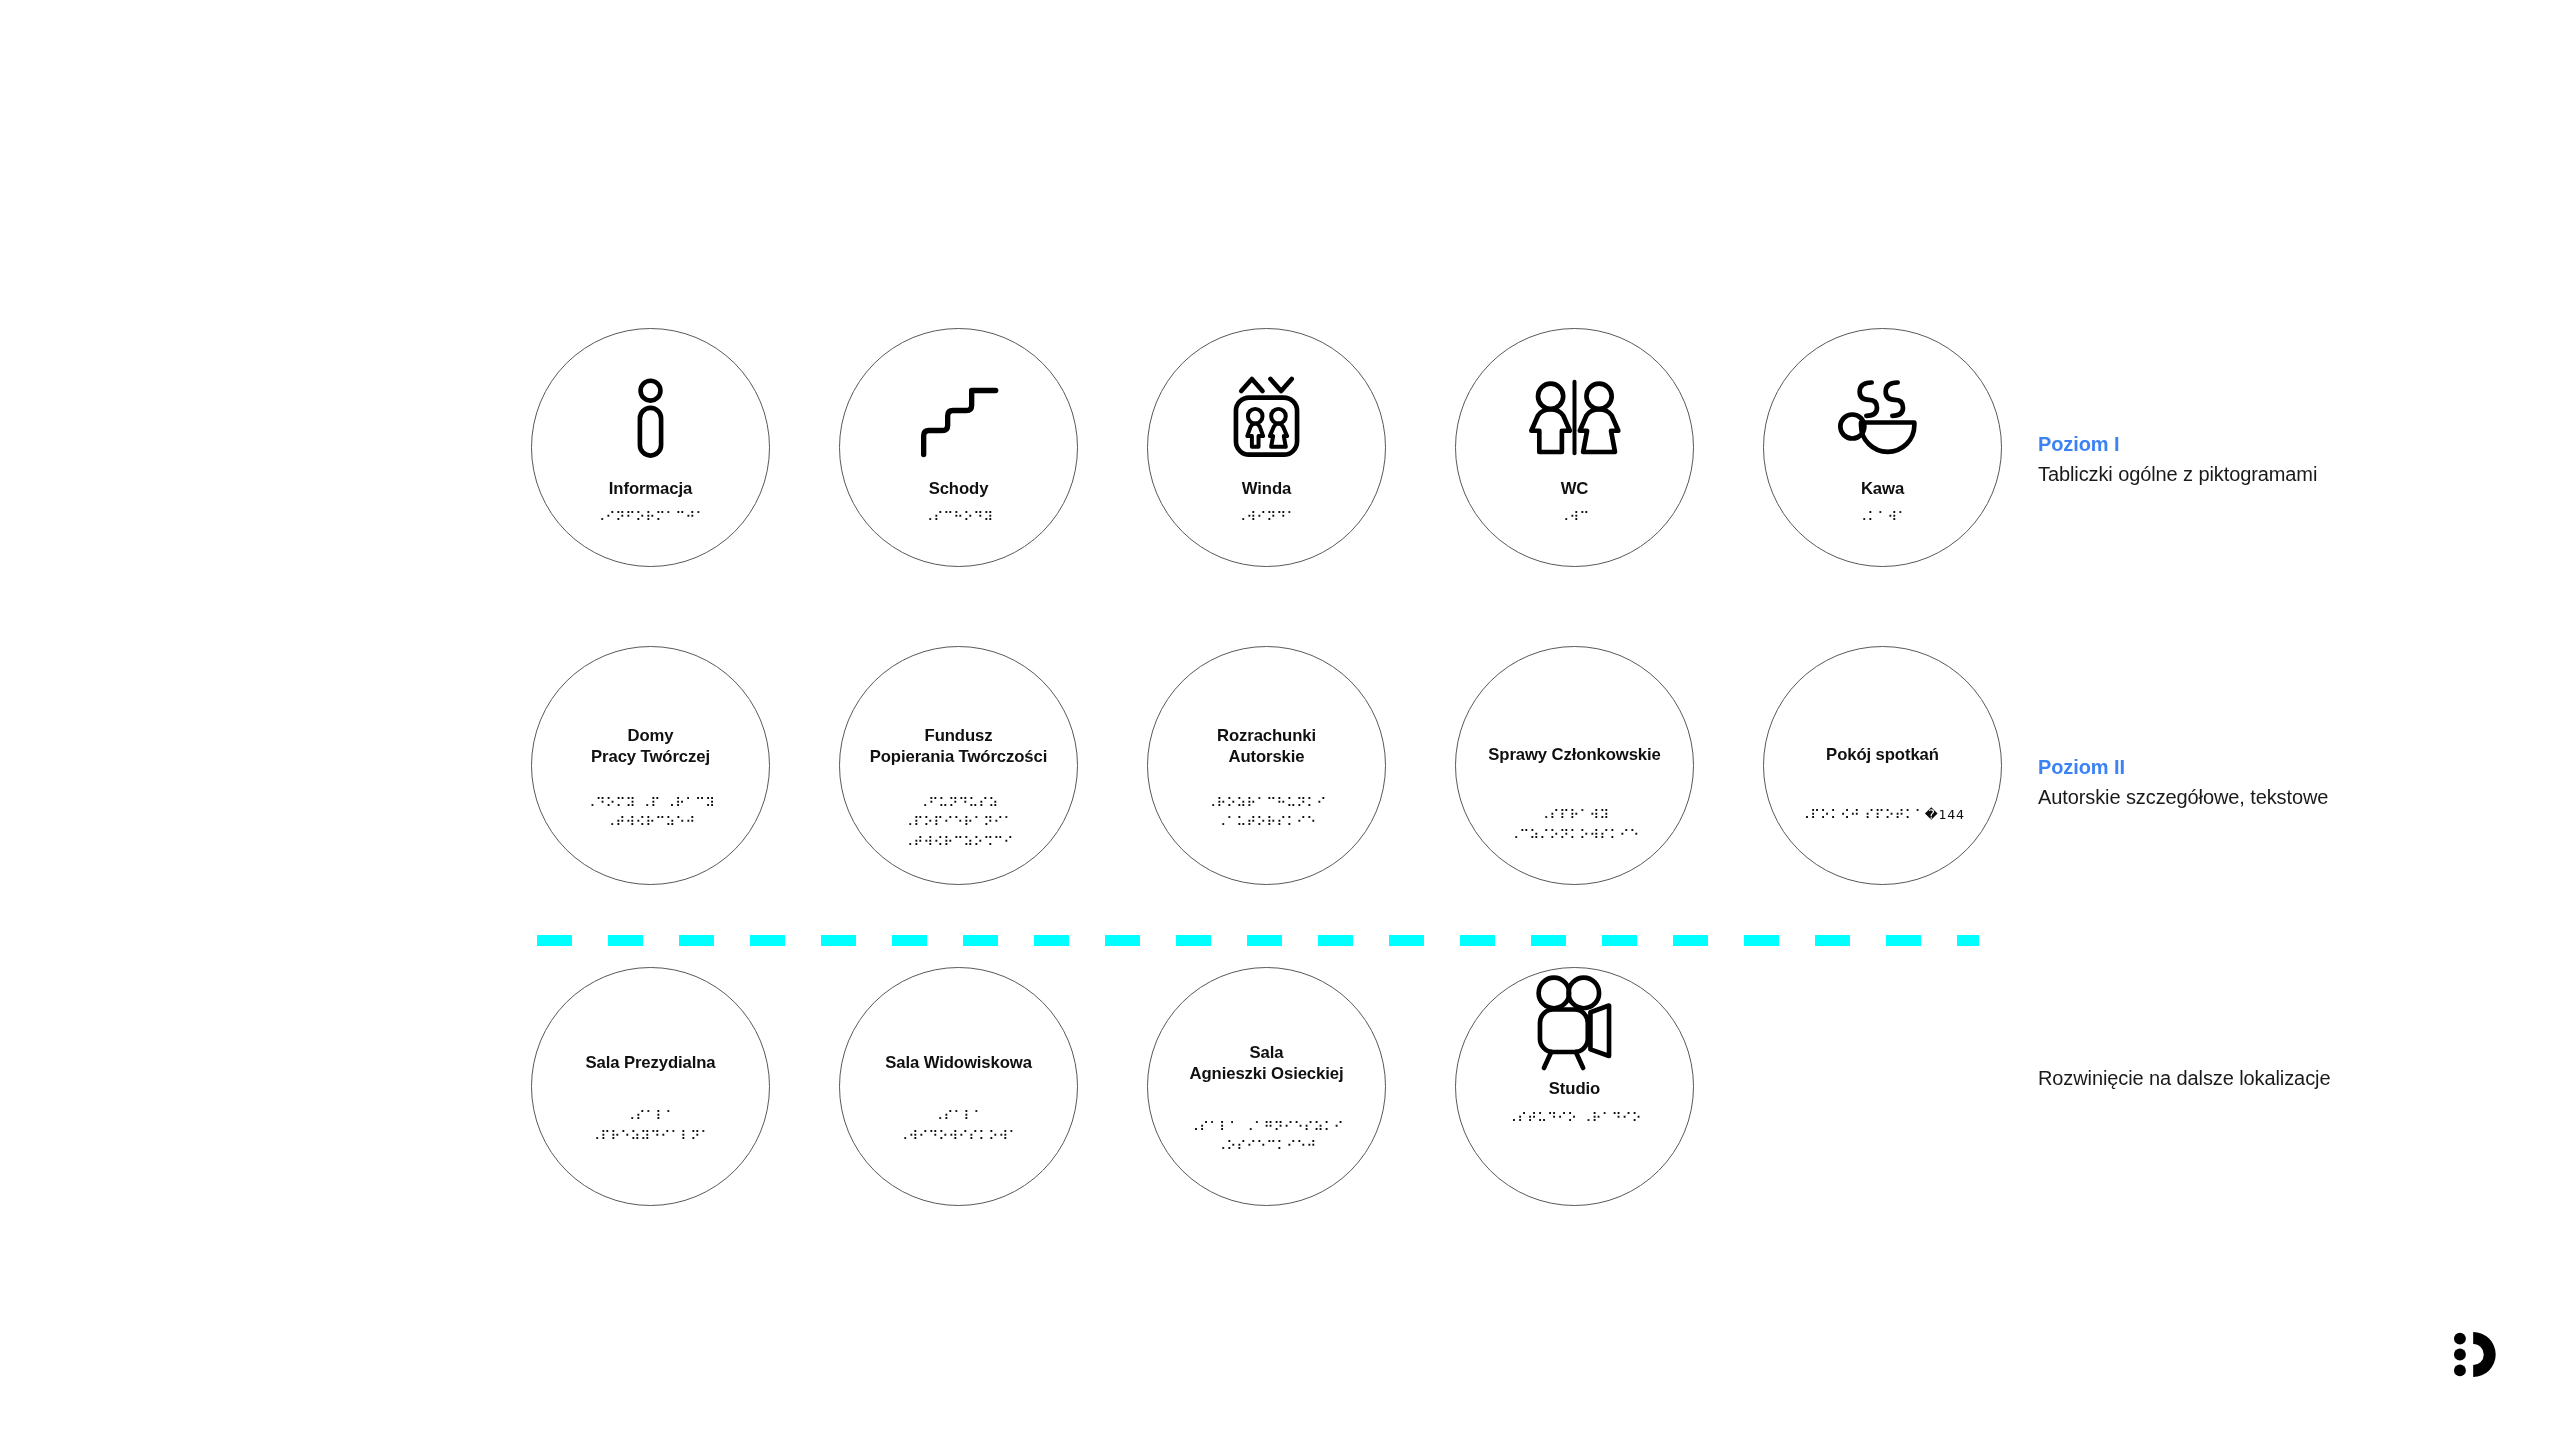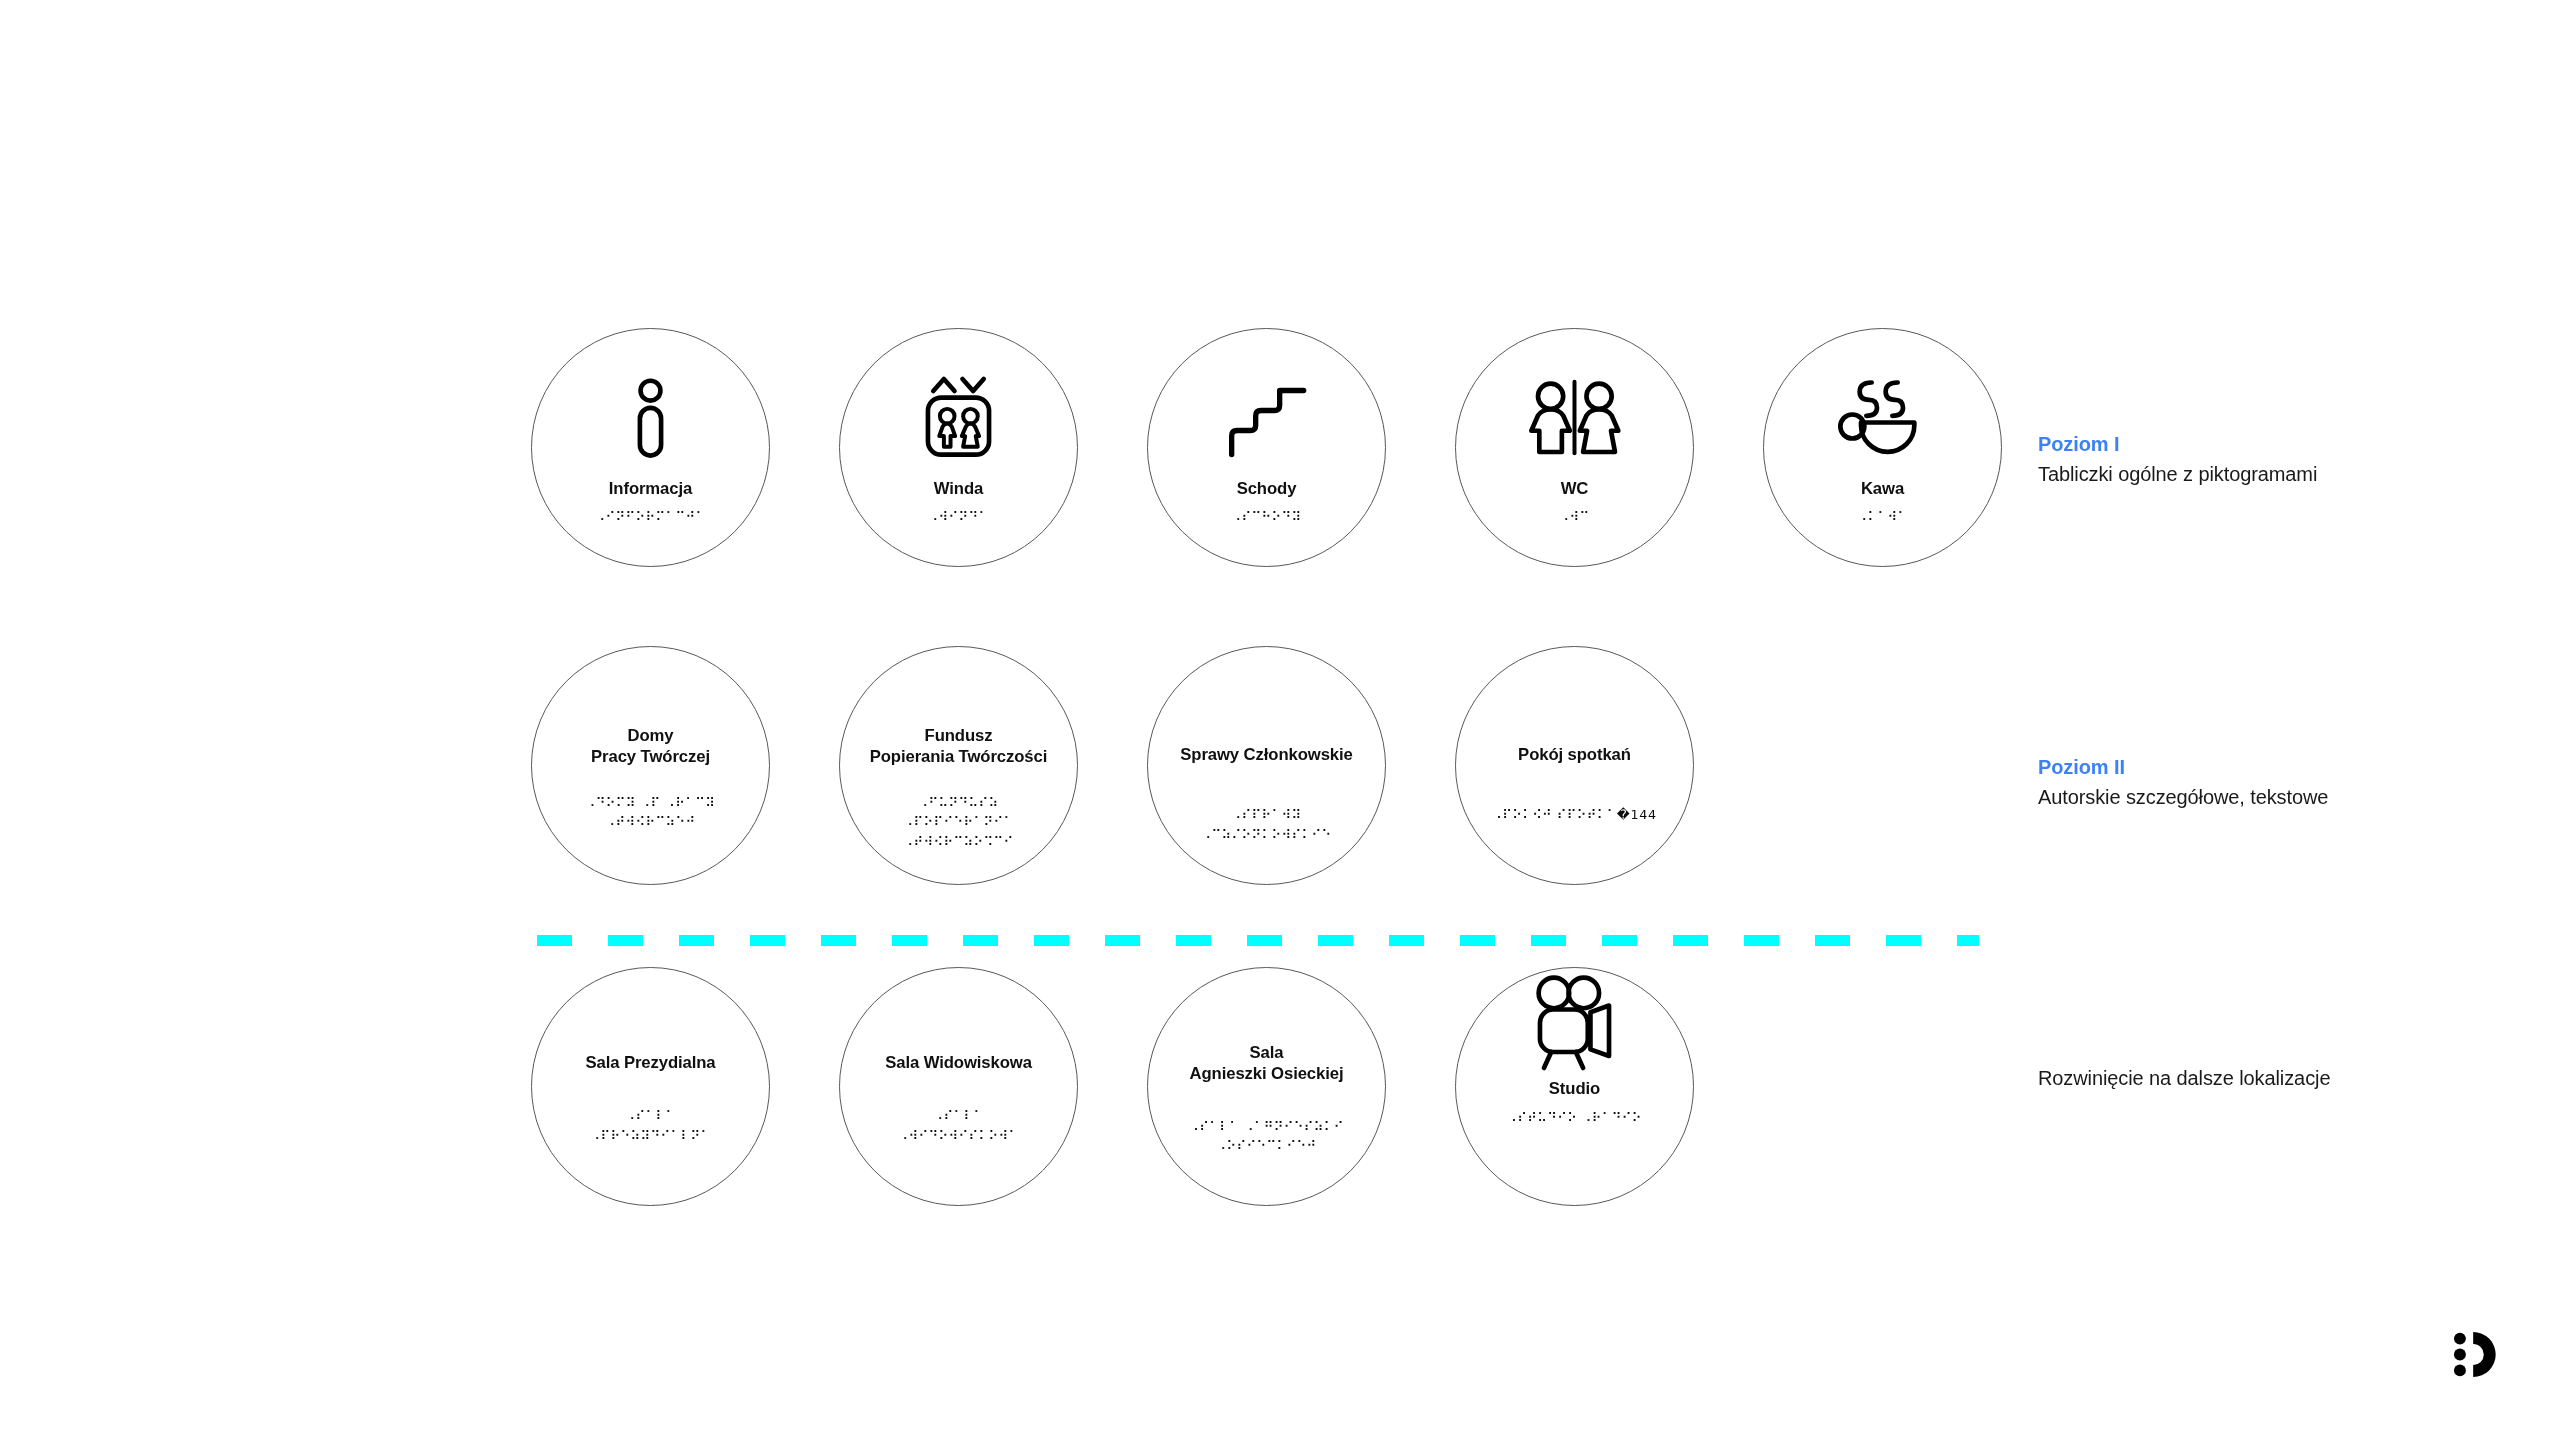--- a/index.html
+++ b/index.html
@@ -114,46 +114,46 @@
           <circle cx="37" cy="20" r="15" fill="none" stroke="#000" stroke-width="7"></circle>
           <rect x="21" y="46" width="32" height="72" rx="16" fill="none" stroke="#000" stroke-width="7"></rect>
         </svg>
       </div>
       <div class="badge-label">Informacja</div>
       <div class="badge-braille">⠠⠊⠝⠋⠕⠗⠍⠁⠉⠚⠁</div>
     </div>
 
     <div class="badge">
       <div class="badge-icon">
+        <svg width="84" height="83" viewBox="0 0 126 124">
+          <path d="M10 116 L10 88 Q10 80 18 80 L38 80 Q46 80 46 72 L46 58 Q46 50 54 50 L74 50 Q82 50 82 42 L82 20 L118 20" fill="none" stroke="#000" stroke-width="8" stroke-linecap="round" stroke-linejoin="round"></path>
+        </svg>
+      </div>
+      <div class="badge-label">Schody</div>
+      <div class="badge-braille">⠠⠎⠉⠓⠕⠙⠽</div>
+    </div>
+
+    <div class="badge">
+      <div class="badge-icon">
         <svg width="83" height="85" viewBox="0 0 124 128">
           <polyline points="24,24 40,6 56,24" fill="none" stroke="#000" stroke-width="7" stroke-linecap="round" stroke-linejoin="round"></polyline>
           <polyline points="68,6 84,24 100,6" fill="none" stroke="#000" stroke-width="7" stroke-linecap="round" stroke-linejoin="round"></polyline>
           <rect x="16" y="34" width="92" height="86" rx="20" fill="none" stroke="#000" stroke-width="7"></rect>
           <circle cx="45" cy="62" r="11" fill="none" stroke="#000" stroke-width="6"></circle>
           <path d="M33 92 L38 78 Q41 73 45 73 Q49 73 52 78 L57 92 L50 92 L50 108 L40 108 L40 92 Z" fill="none" stroke="#000" stroke-width="6" stroke-linejoin="round"></path>
           <circle cx="80" cy="62" r="11" fill="none" stroke="#000" stroke-width="6"></circle>
           <path d="M67 92 L73 78 Q76 73 80 73 Q84 73 87 78 L93 92 L88 92 L91 108 L69 108 L72 92 Z" fill="none" stroke="#000" stroke-width="6" stroke-linejoin="round"></path>
         </svg>
       </div>
       <div class="badge-label">Winda</div>
       <div class="badge-braille">⠠⠺⠊⠝⠙⠁</div>
     </div>
 
     <div class="badge">
       <div class="badge-icon">
-        <svg width="84" height="83" viewBox="0 0 126 124">
-          <path d="M10 116 L10 88 Q10 80 18 80 L38 80 Q46 80 46 72 L46 58 Q46 50 54 50 L74 50 Q82 50 82 42 L82 20 L118 20" fill="none" stroke="#000" stroke-width="8" stroke-linecap="round" stroke-linejoin="round"></path>
-        </svg>
-      </div>
-      <div class="badge-label">Schody</div>
-      <div class="badge-braille">⠠⠎⠉⠓⠕⠙⠽</div>
-    </div>
-
-    <div class="badge">
-      <div class="badge-icon">
         <svg width="97" height="81" viewBox="0 0 146 122">
           <circle cx="37" cy="26" r="19" fill="none" stroke="#000" stroke-width="7"></circle>
           <path d="M8 78 L18 55 Q24 46 37 46 Q50 46 56 55 L66 78 L54 78 L54 110 L20 110 L20 78 Z" fill="none" stroke="#000" stroke-width="7" stroke-linejoin="round"></path>
           <line x1="73" y1="4" x2="73" y2="112" stroke="#000" stroke-width="6" stroke-linecap="round"></line>
           <circle cx="110" cy="26" r="19" fill="none" stroke="#000" stroke-width="7"></circle>
           <path d="M81 78 L91 55 Q97 46 110 46 Q123 46 129 55 L139 78 L128 78 L134 110 L86 110 L92 78 Z" fill="none" stroke="#000" stroke-width="7" stroke-linejoin="round"></path>
         </svg>
       </div>
       <div class="badge-label">WC</div>
       <div class="badge-braille">⠠⠺⠉</div>
@@ -188,20 +188,26 @@
     </div>
 
     <div class="badge text-only">
       <div class="badge-label">Fundusz
 Popierania Twórczości</div>
       <div class="badge-braille">⠠⠋⠥⠝⠙⠥⠎⠵
 ⠠⠏⠕⠏⠊⠑⠗⠁⠝⠊⠁
 ⠠⠞⠺⠪⠗⠉⠵⠕⠩⠉⠊</div>
     </div>
 
+    <div class="badge text-only">
+      <div class="badge-label">Rozrachunki
+Autorskie</div>
+      <div class="badge-braille">⠠⠗⠕⠵⠗⠁⠉⠓⠥⠝⠅⠊
+⠠⠁⠥⠞⠕⠗⠎⠅⠊⠑</div>
+    </div>
 
     <div class="badge text-only single">
       <div class="badge-label">Sprawy Członkowskie</div>
       <div class="badge-braille">⠠⠎⠏⠗⠁⠺⠽
 ⠠⠉⠵⠌⠕⠝⠅⠕⠺⠎⠅⠊⠑</div>
     </div>
 
     <div class="badge text-only single">
       <div class="badge-label">Pokój spotkań</div>
       <div class="badge-braille">⠠⠏⠕⠅⠪⠚ ⠎⠏⠕⠞⠅⠁�144</div>

